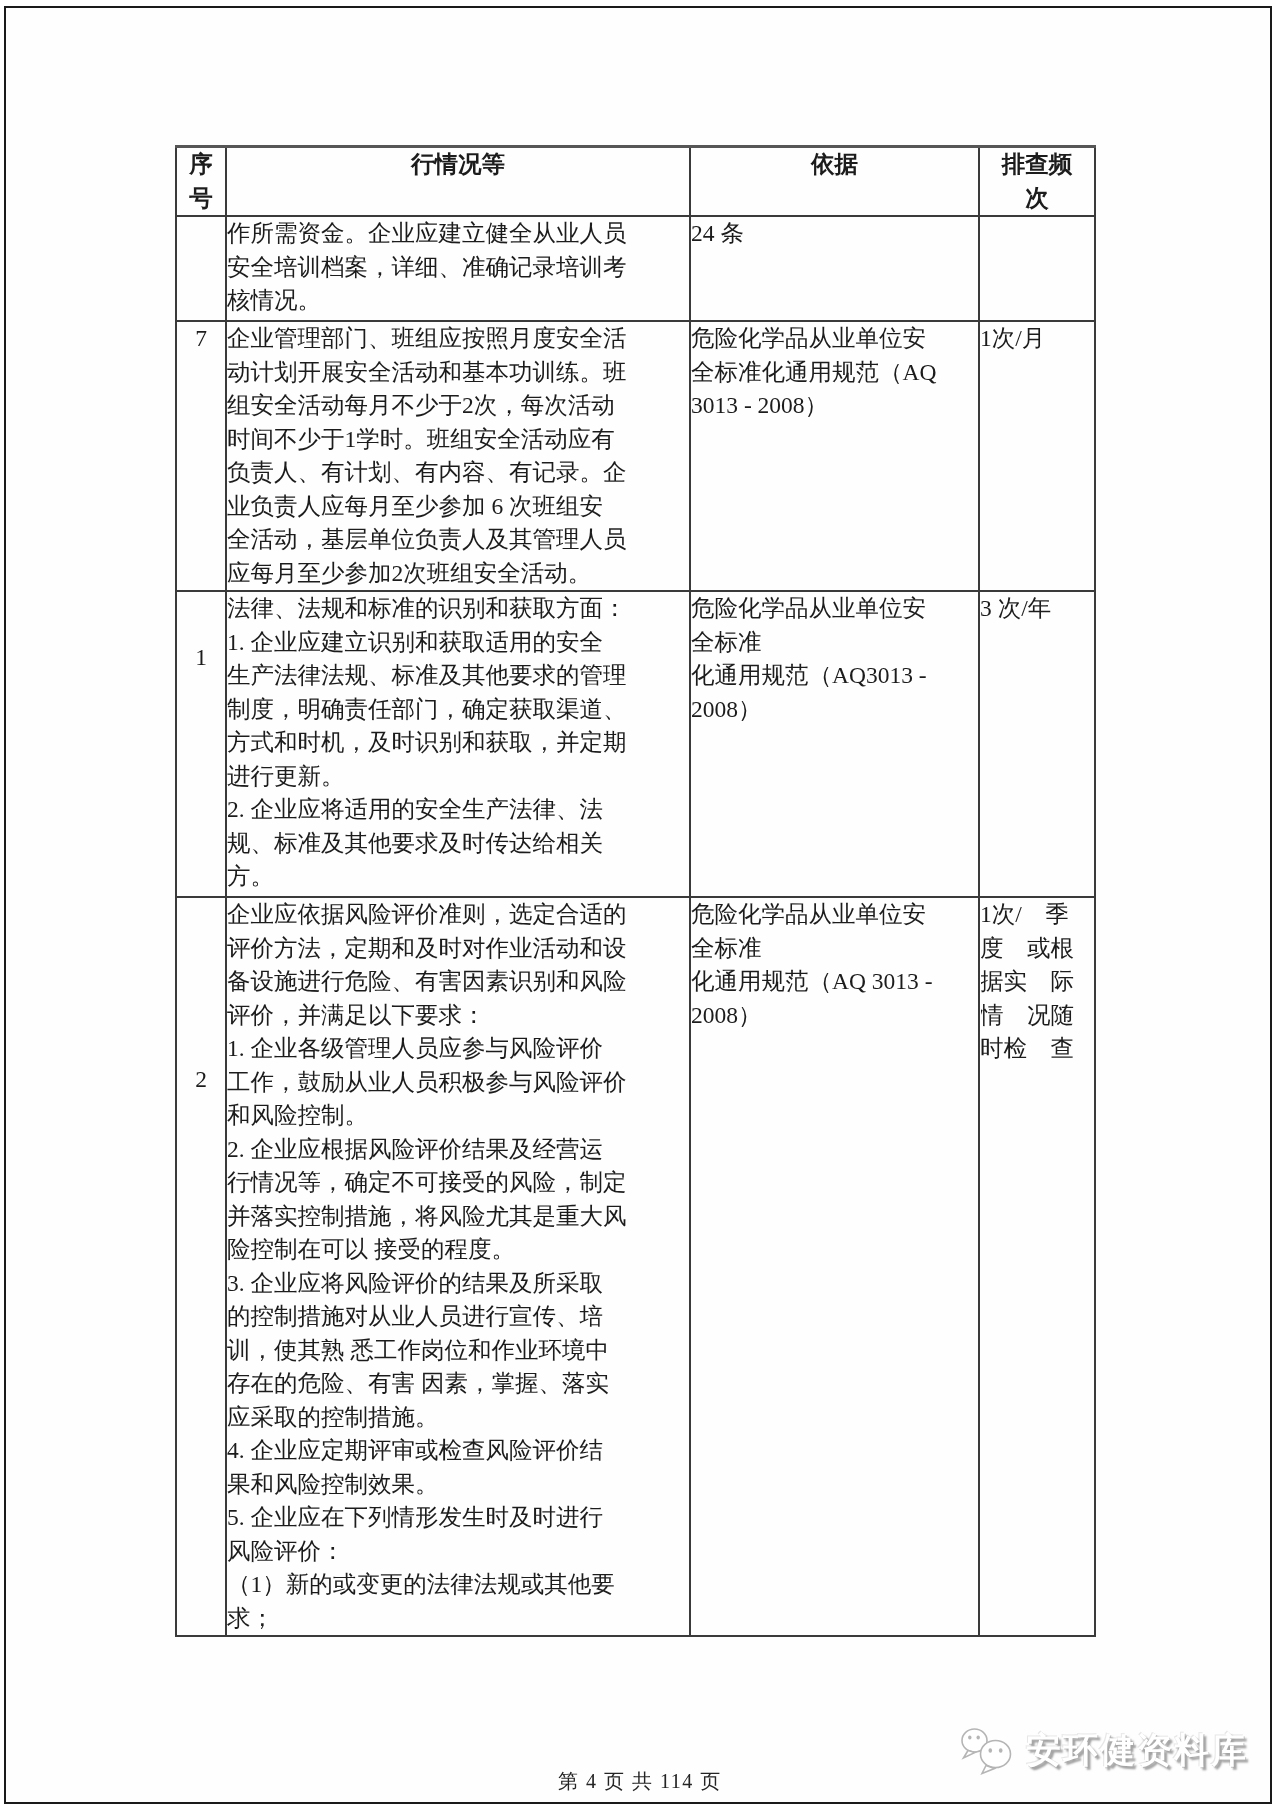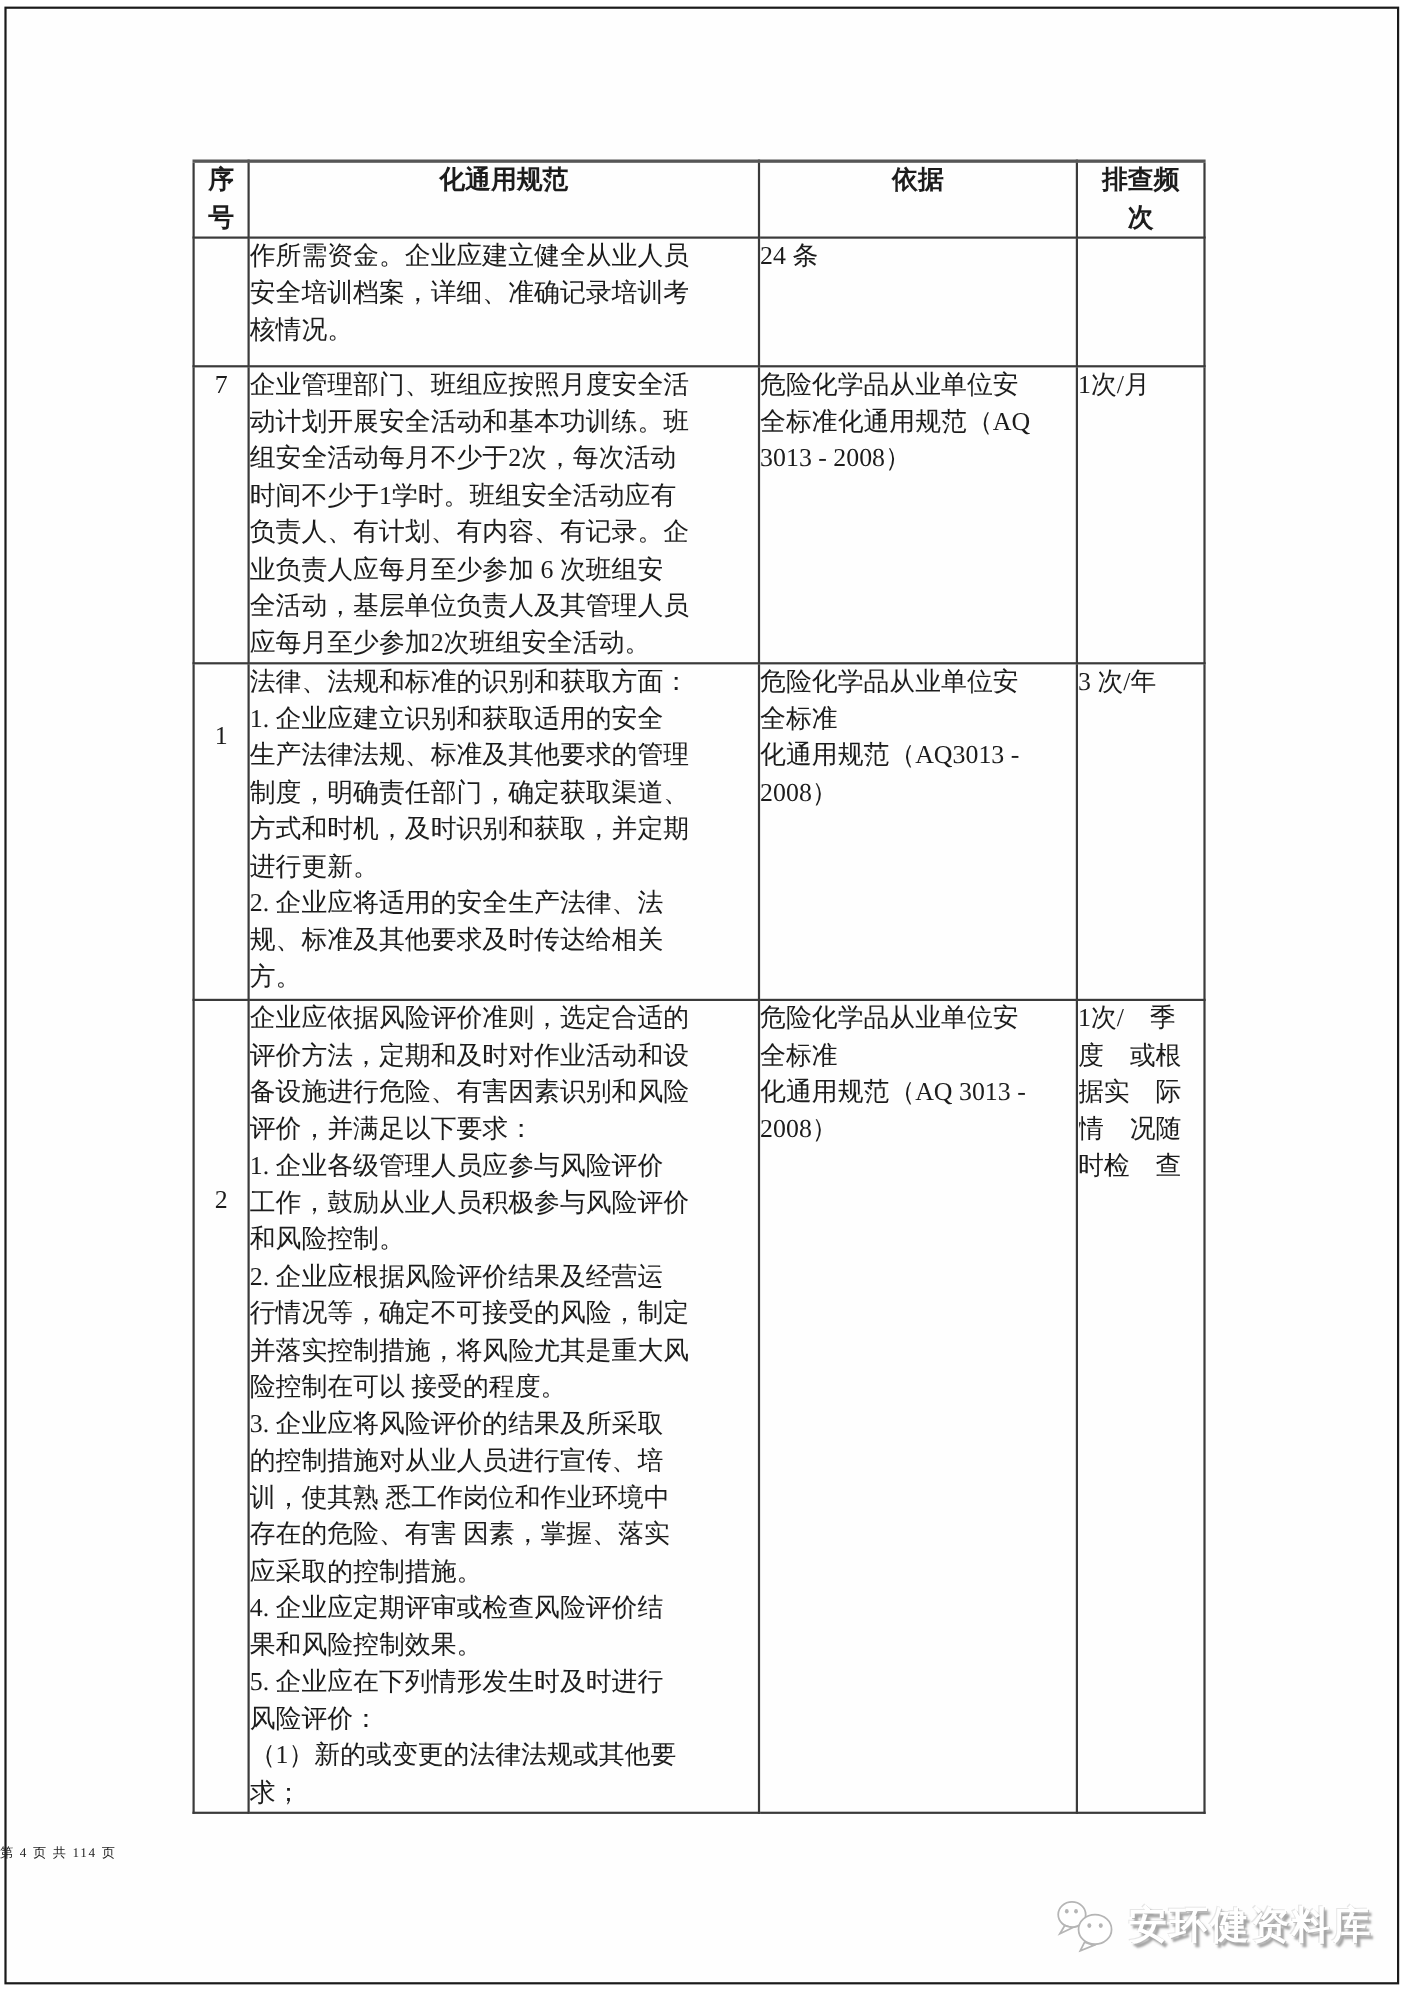--- a/index.html
+++ b/index.html
@@ -30,21 +30,21 @@
     border: 2px solid #3a3a3a;
     vertical-align: top;
     font-size: 23.5px;
     line-height: 33.5px;
     white-space: pre-line;
     overflow: hidden;
     padding: 0;
     box-sizing: border-box;
   }
   tr.h-header  { height: 65px; }
-  tr.h-partial { height: 117px; }
+  tr.h-partial { height: 105px; }
   tr.h-row7    { height: 268px; }
   tr.h-section { height: 32px; }
   tr.h-row1    { height: 306px; }
   tr.h-row2    { height: 737px; }
   td.th {
     vertical-align: middle;
     text-align: center;
     font-weight: bold;
     font-size: 25px;
     line-height: 30px;
@@ -56,24 +56,24 @@
   td.c-basis   { padding: 1px 4px 0 9px; margin-left: 20px; }
   td.c-freq    { padding: 1px 2px 0 7px; border-radius: 10px; }
   td.c-section {
     font-weight: bold;
     font-size: 25px;
     line-height: 29px;
     vertical-align: middle;
     padding: 0 0 2px 6px;
   }
   .page-footer {
-    position: absolute; top: 1676px; left: 0;
+    position: absolute; top: 1768px; left: 0;
     width: 100%;
-    text-align: left;
-    font-size: 12px;
+    text-align: center;
+    font-size: 20px;
     letter-spacing: 1.5px;
     color: #242424;
   }
   .watermark {
     position: absolute; top: 1727px; right: 32px;
     display: flex; align-items: flex-start; gap: 10px;
   }
   .watermark-text {
     font-family: "Liberation Sans", "DejaVu Sans", sans-serif;
     font-weight: bold;
@@ -93,21 +93,21 @@
   <colgroup>
     <col style="width:50px">
     <col style="width:464px">
     <col style="width:289px">
     <col style="width:116px">
   </colgroup>
   <tbody>
     <tr class="h-header">
       <td class="th">序
 号</td>
-      <td class="th">化通用规范</td>
+      <td class="th">行情况等</td>
       <td class="th">依据</td>
       <td class="th">排查频
 次</td>
     </tr>
 
     <tr class="h-partial">
       <td class="c-num"></td>
       <td class="c-content">作所需资金。企业应建立健全从业人员
 安全培训档案，详细、准确记录培训考
 核情况。</td>

